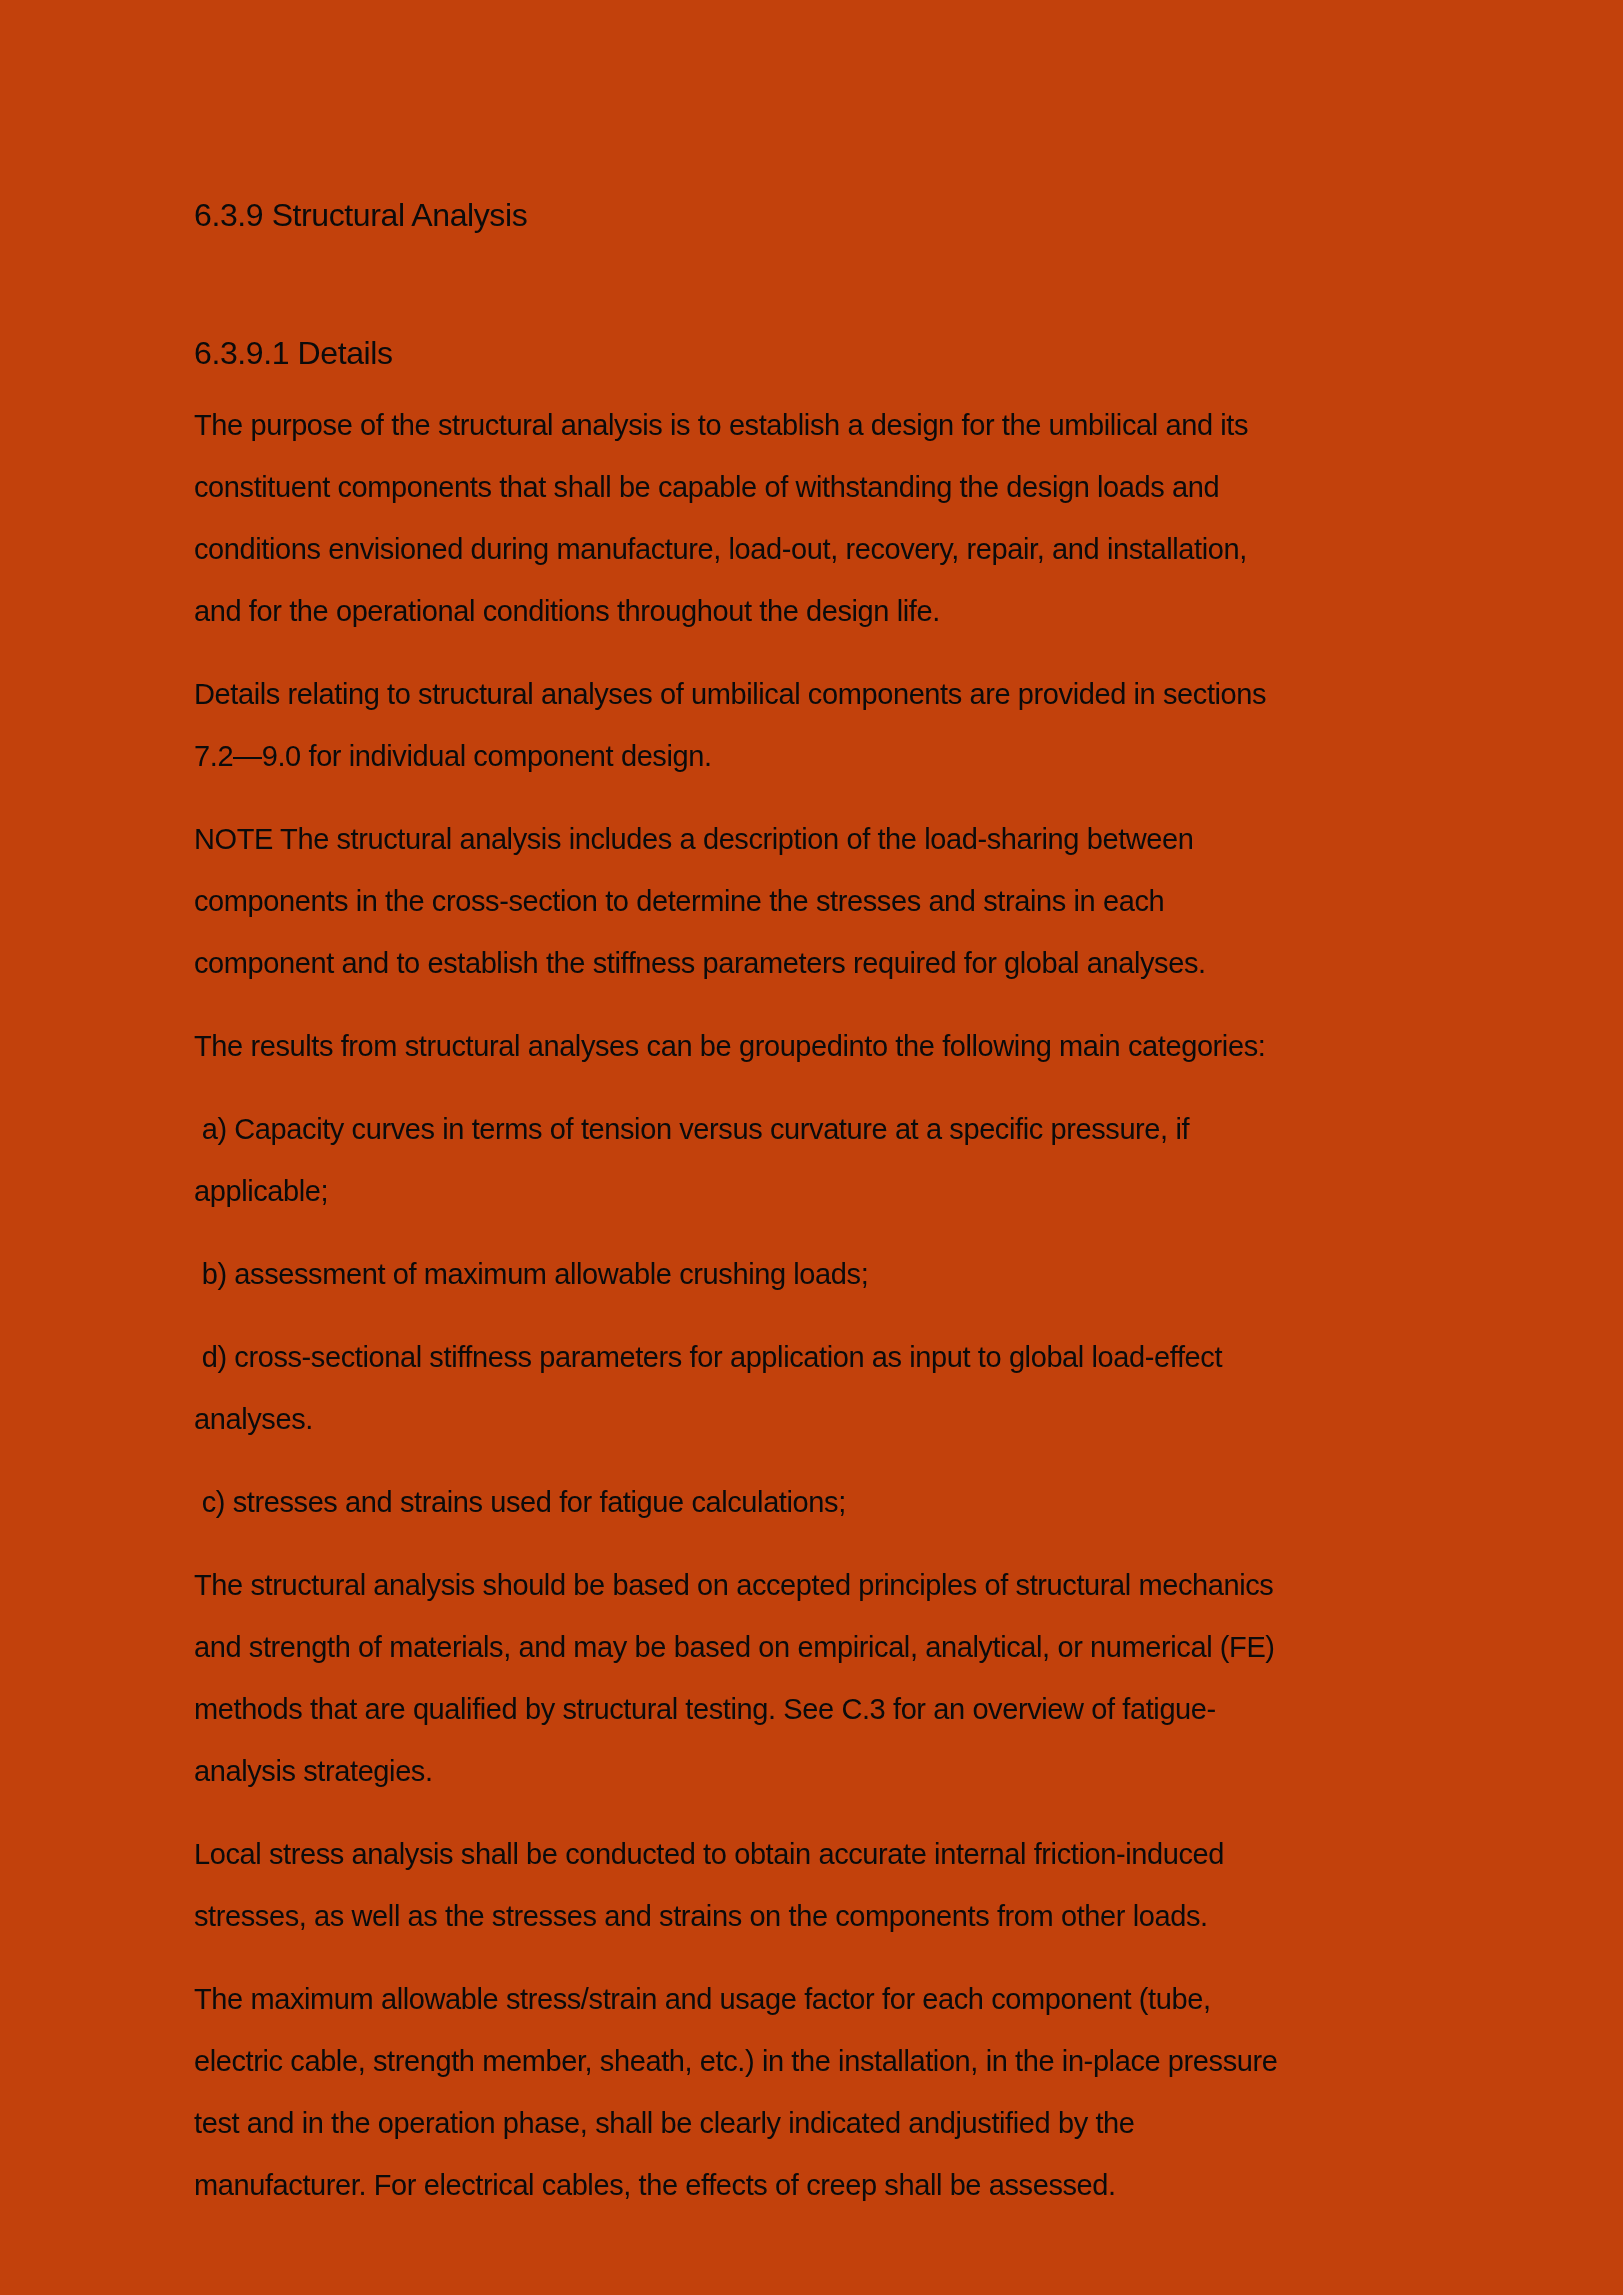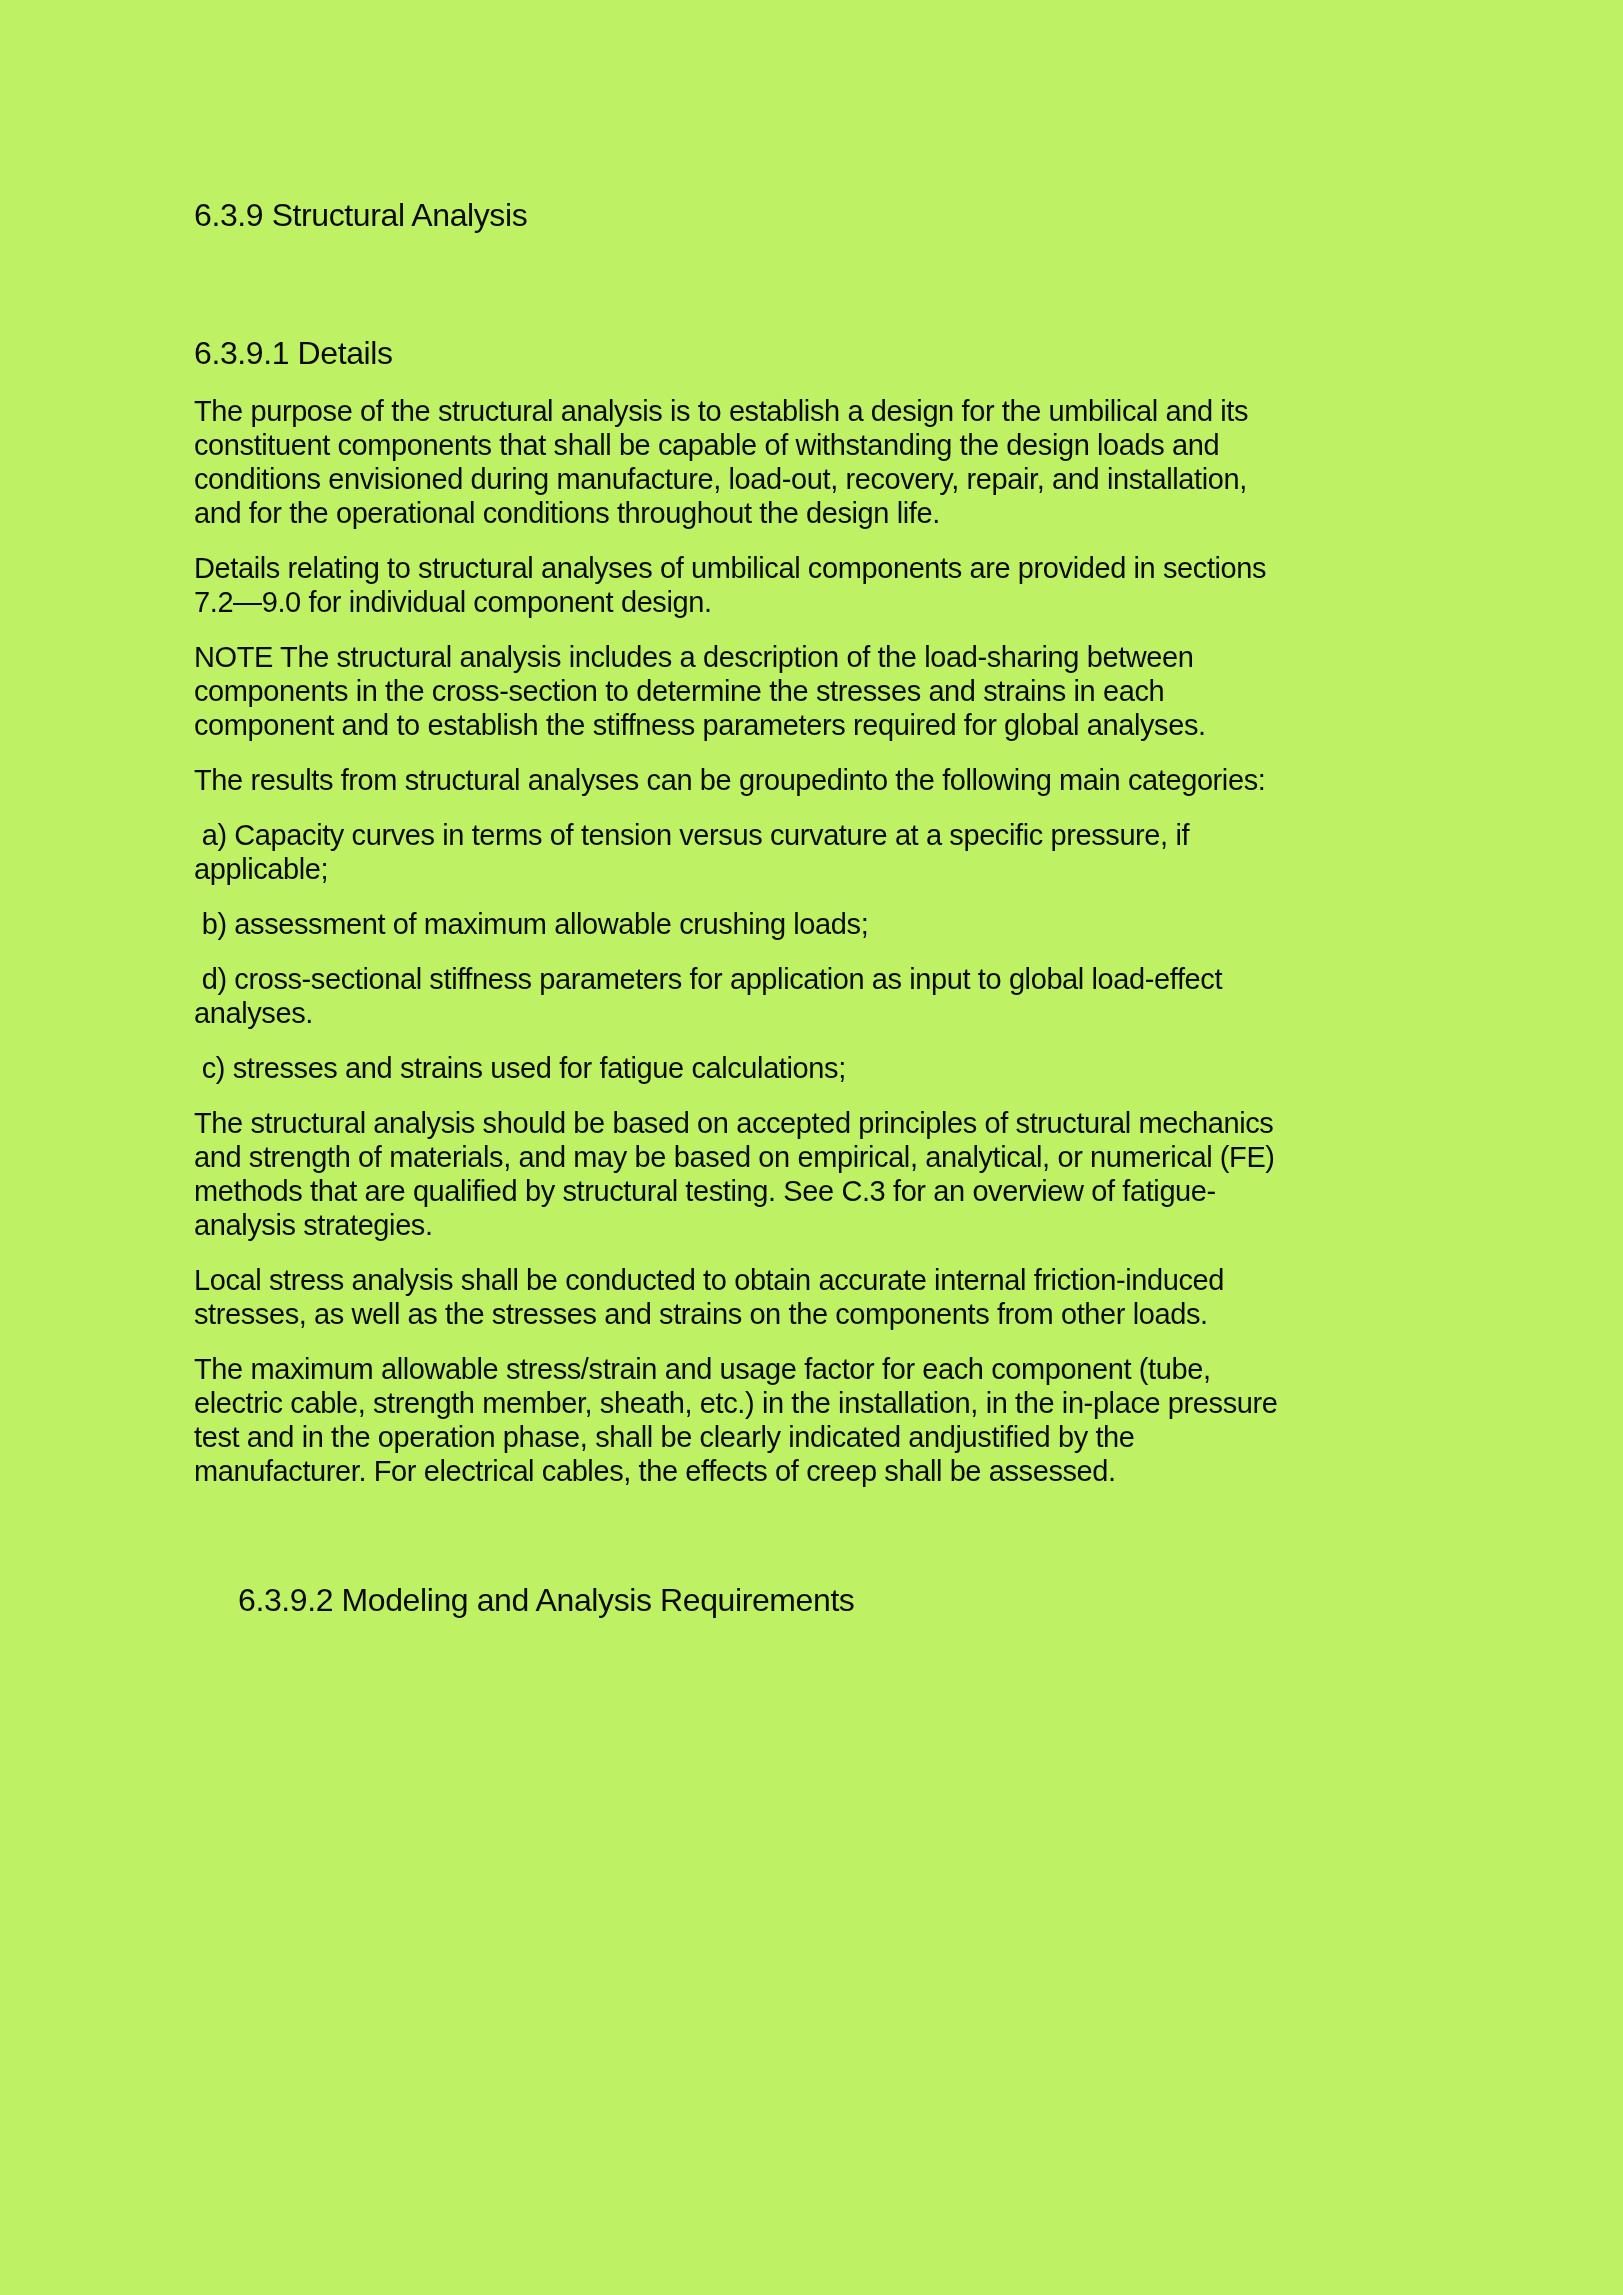--- a/index.html
+++ b/index.html
@@ -5,33 +5,33 @@
   html, body {
     margin: 0;
     padding: 0;
     background: #ffffff;
   }
   .page {
     position: relative;
     width: 1623px;
     height: 2295px;
     box-sizing: border-box;
-    background: #bef264;
+    background: #c2410c;
     color: #0b0b0b;
     padding: 192px 36px 0 194px;
     font-family: "Liberation Sans", "DejaVu Sans", sans-serif;
     overflow: hidden;
   }
   .content {
     width: 1361px;
   }
   .block {
     white-space: pre-wrap;
     font-size: 29px;
-    line-height: 34px;
+    line-height: 62px;
     letter-spacing: -0.4px;
     font-weight: 400;
     margin: 0 0 21px 0;
   }
   .heading {
     white-space: pre-wrap;
     font-size: 32px;
     line-height: 46px;
     letter-spacing: -0.4px;
     font-weight: 400;

